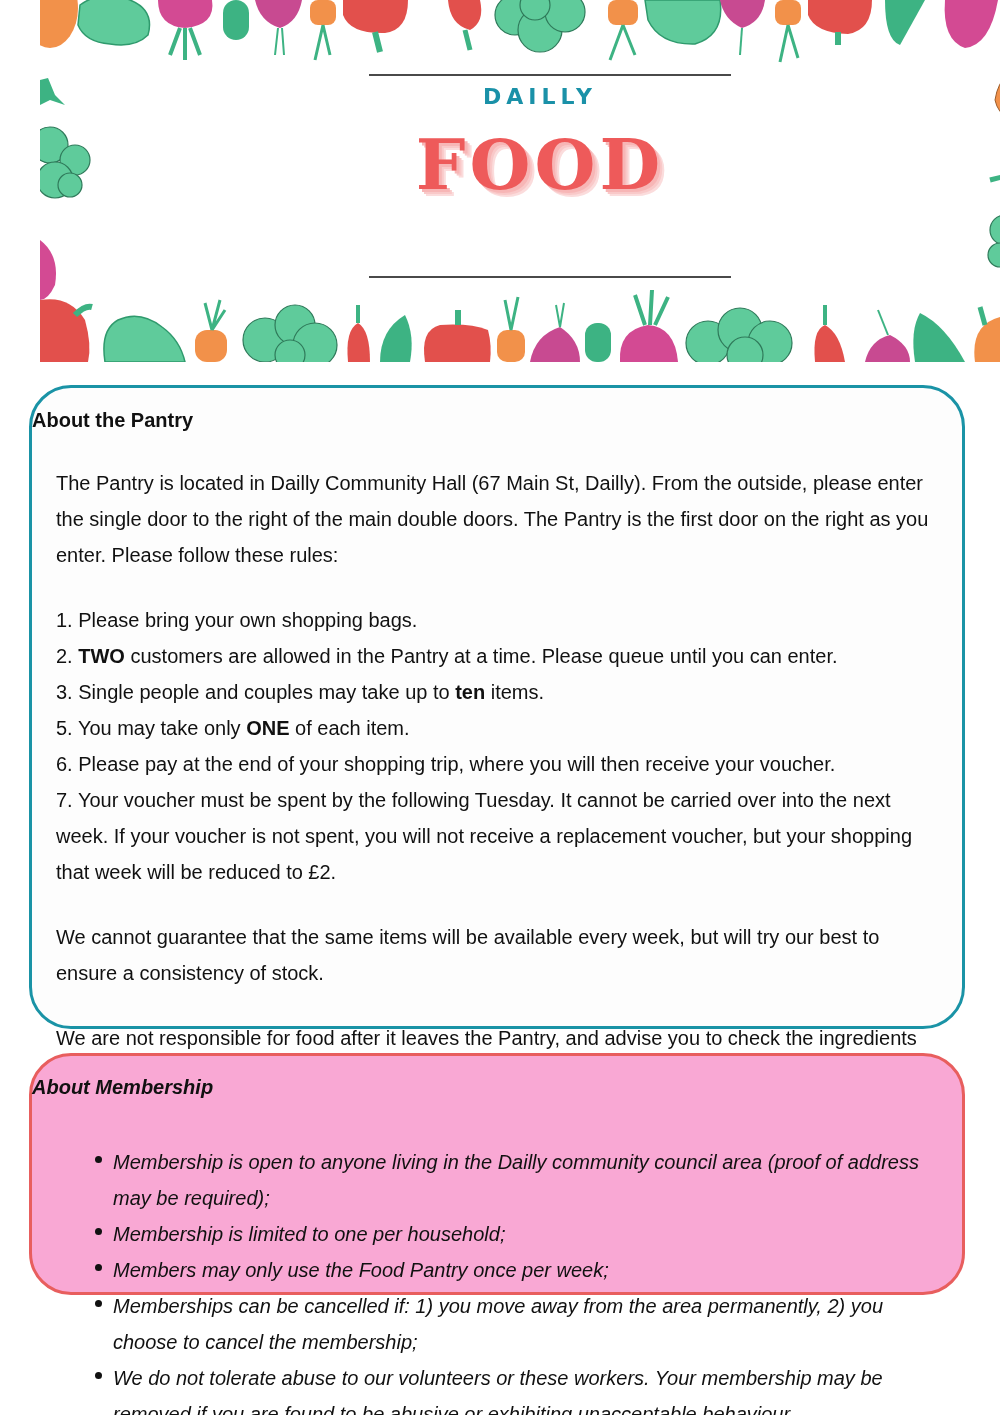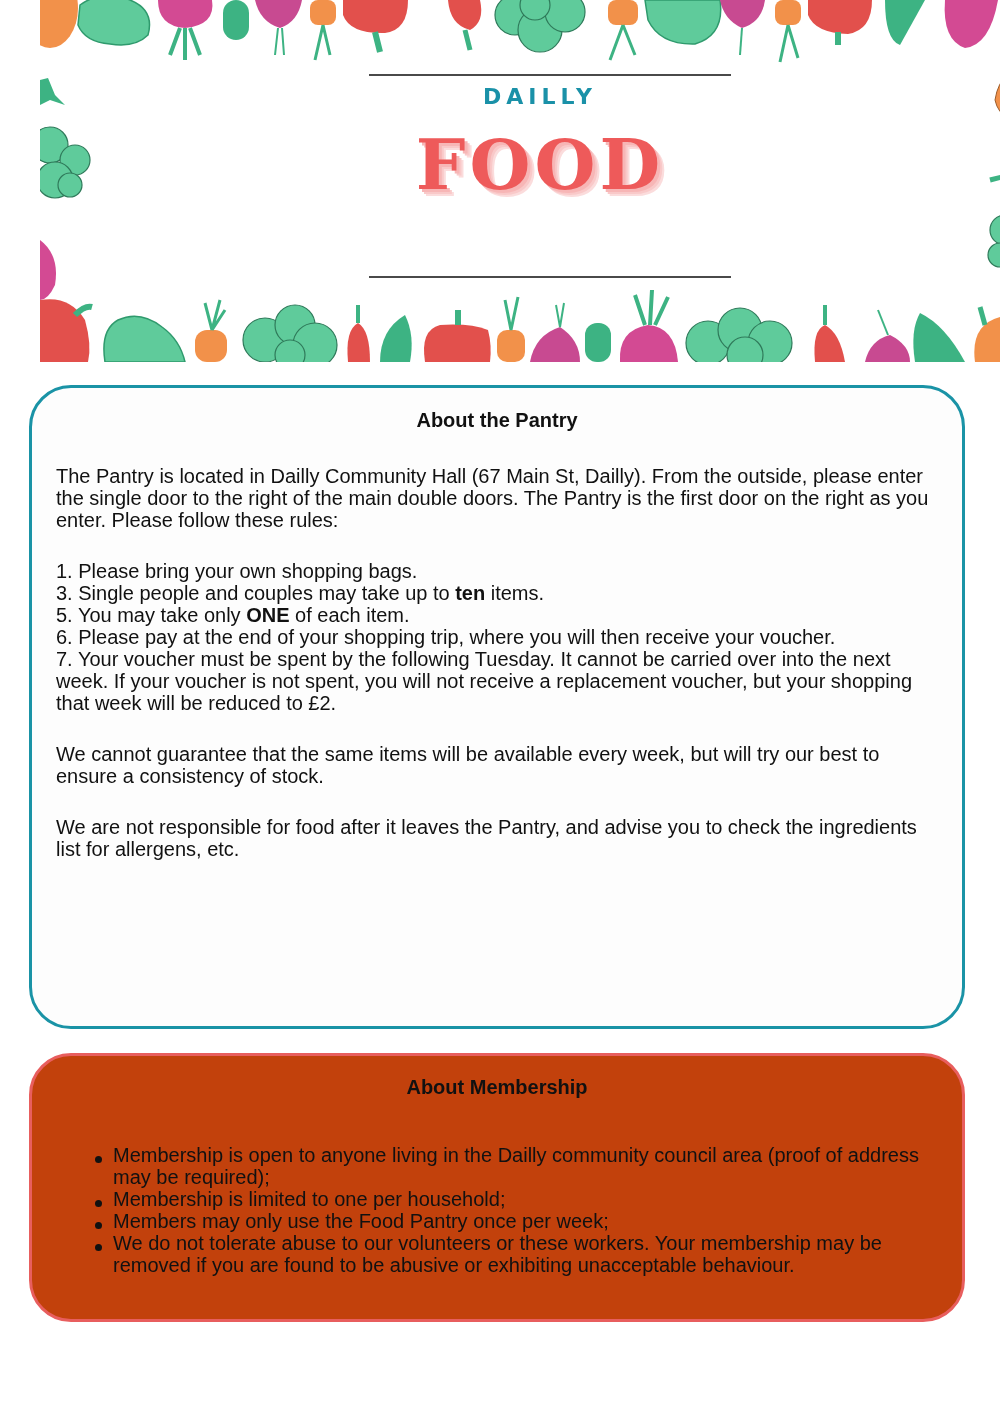--- a/index.html
+++ b/index.html
@@ -21,23 +21,23 @@
     position: absolute; left: 0; width: 1000px; text-align: center;
     color: #ee5a5a; font-family: "DejaVu Serif", serif; font-weight: bold;
     font-size: 70px; letter-spacing: 4px; line-height: 1;
     text-shadow: 3px 3px 0 #f7b6b6, 5px 5px 0 #f9c9c9, 7px 7px 0 #fbdcdc;
   }
   .box {
     position: absolute; left: 29px; width: 936px; box-sizing: border-box;
     border-radius: 42px; border: 3px solid; background: #fdfdfd;
   }
   .box.teal { top: 385px; height: 644px; border-color: #1a93a6; }
-  .box.red { top: 1053px; height: 269px; border-color: #e85e5e; background: #c2410c; }
-  .box-title { position: absolute; left: 0; width: 100%; text-align: center; font-weight: bold; font-size: 20px; }
-  .text { position: absolute; left: 24px; right: 18px; font-size: 20px; line-height: 22px; }
+  .box.red { top: 1053px; height: 242px; border-color: #e85e5e; background: #f9a8d4; font-style: italic; }
+  .box-title { position: absolute; left: 0; width: 100%; text-align: left; font-weight: bold; font-size: 20px; }
+  .text { position: absolute; left: 24px; right: 18px; font-size: 20px; line-height: 36px; }
   .text p { margin: 0; }
   .gap { height: 29px; }
   ul.bullets { margin: 12px; padding: 0 0 0 45px; list-style: none; }
   ul.bullets li { position: relative; }
   ul.bullets li::before {
     content: ""; position: absolute; left: -18px; top: 12px; width: 7px; height: 7px; border-radius: 50%; background: #111;
   }
 </style>
 </head>
 <body>
@@ -147,35 +147,37 @@
   <div class="rule" style="top:276px"></div>
 </div>
 
 <div class="box teal">
   <div class="box-title" style="top:21px">About the Pantry</div>
   <div class="text" style="top:77px">
     <p>The Pantry is located in Dailly Community Hall (67 Main St, Dailly). From the outside, please enter the single door to the right of the main double doors. The Pantry is the first door on the right as you enter. Please follow these rules:</p>
     <div class="gap"></div>
     <div>
       <p><span>1.</span> <span>Please bring your own shopping bags.</span></p>
+      <p><span>2.</span> <b>TWO</b><span> customers are allowed in the Pantry at a time. Please queue until you can enter.</span></p>
       <p><span>3.</span> <span>Single people and couples may take up to </span><b>ten</b><span> items.</span></p>
       <p><span>5.</span> <span>You may take only </span><b>ONE</b><span> of each item.</span></p>
       <p><span>6.</span> <span>Please pay at the end of your shopping trip, where you will then receive your voucher.</span></p>
       <p><span>7.</span> <span>Your voucher must be spent by the following Tuesday. It cannot be carried over into the next week. If your voucher is not spent, you will not receive a replacement voucher, but your shopping that week will be reduced to £2.</span></p>
     </div>
     <div class="gap"></div>
     <p>We cannot guarantee that the same items will be available every week, but will try our best to ensure a consistency of stock.</p>
     <div class="gap"></div>
     <p>We are not responsible for food after it leaves the Pantry, and advise you to check the ingredients list for allergens, etc.</p>
   </div>
 </div>
 
 <div class="box red">
   <div class="box-title" style="top:20px">About Membership</div>
   <div class="text" style="top:76px">
     <ul class="bullets">
       <li>Membership is open to anyone living in the Dailly community council area (proof of address may be required);</li>
       <li>Membership is limited to one per household;</li>
       <li>Members may only use the Food Pantry once per week;</li>
+      <li>Memberships can be cancelled if: 1) you move away from the area permanently, 2) you choose to cancel the membership;</li>
       <li>We do not tolerate abuse to our volunteers or these workers. Your membership may be removed if you are found to be abusive or exhibiting unacceptable behaviour.</li>
     </ul>
   </div>
 </div>
 
 </body></html>

